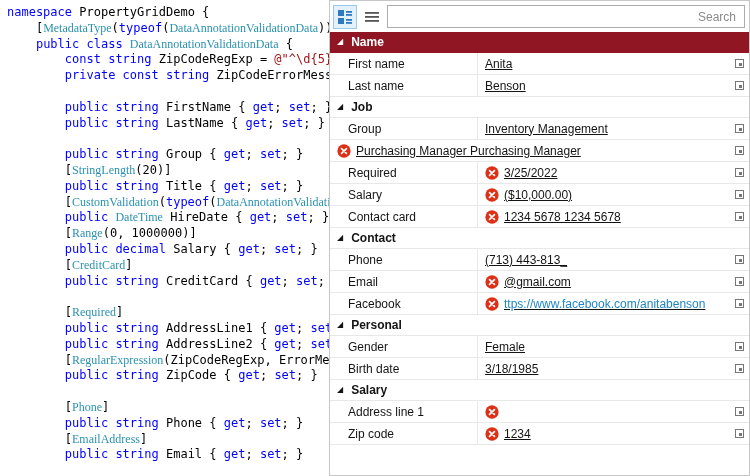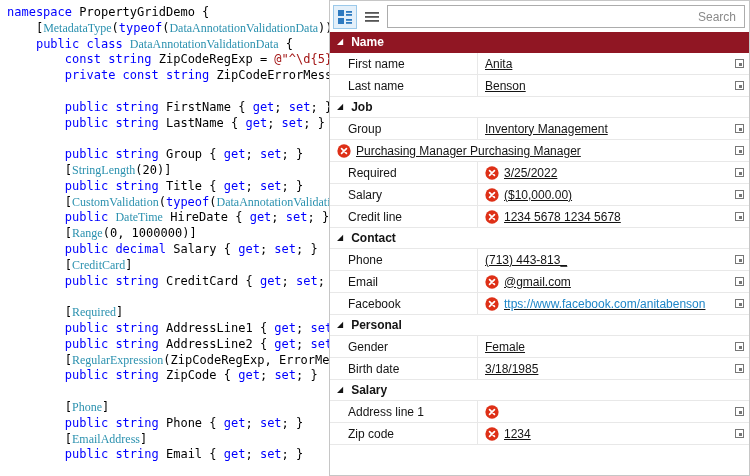--- a/index.html
+++ b/index.html
@@ -157,21 +157,21 @@
                 <path d="M5.2 5.2 L10.8 10.8 M10.8 5.2 L5.2 10.8" style="stroke:#fff;stroke-width:1.9;stroke-linecap:round"></path>
               </svg>
             </span>
             <span class="value-text">($10,000.00)</span>
           </div>
           <button class="edit-btn">
             <span class="edit-glyph"></span>
           </button>
         </div>
         <div class="pg-row">
-          <div class="pg-name">Credit line</div>
+          <div class="pg-name">Contact card</div>
           <div class="pg-value">
             <span class="err-ico">
               <svg viewBox="0 0 16 16" width="14" height="14">
                 <circle cx="8" cy="8" r="7.6" style="fill:var(--error-icon)"></circle>
                 <path d="M5.2 5.2 L10.8 10.8 M10.8 5.2 L5.2 10.8" style="stroke:#fff;stroke-width:1.9;stroke-linecap:round"></path>
               </svg>
             </span>
             <span class="value-text">1234 5678 1234 5678</span>
           </div>
           <button class="edit-btn">

